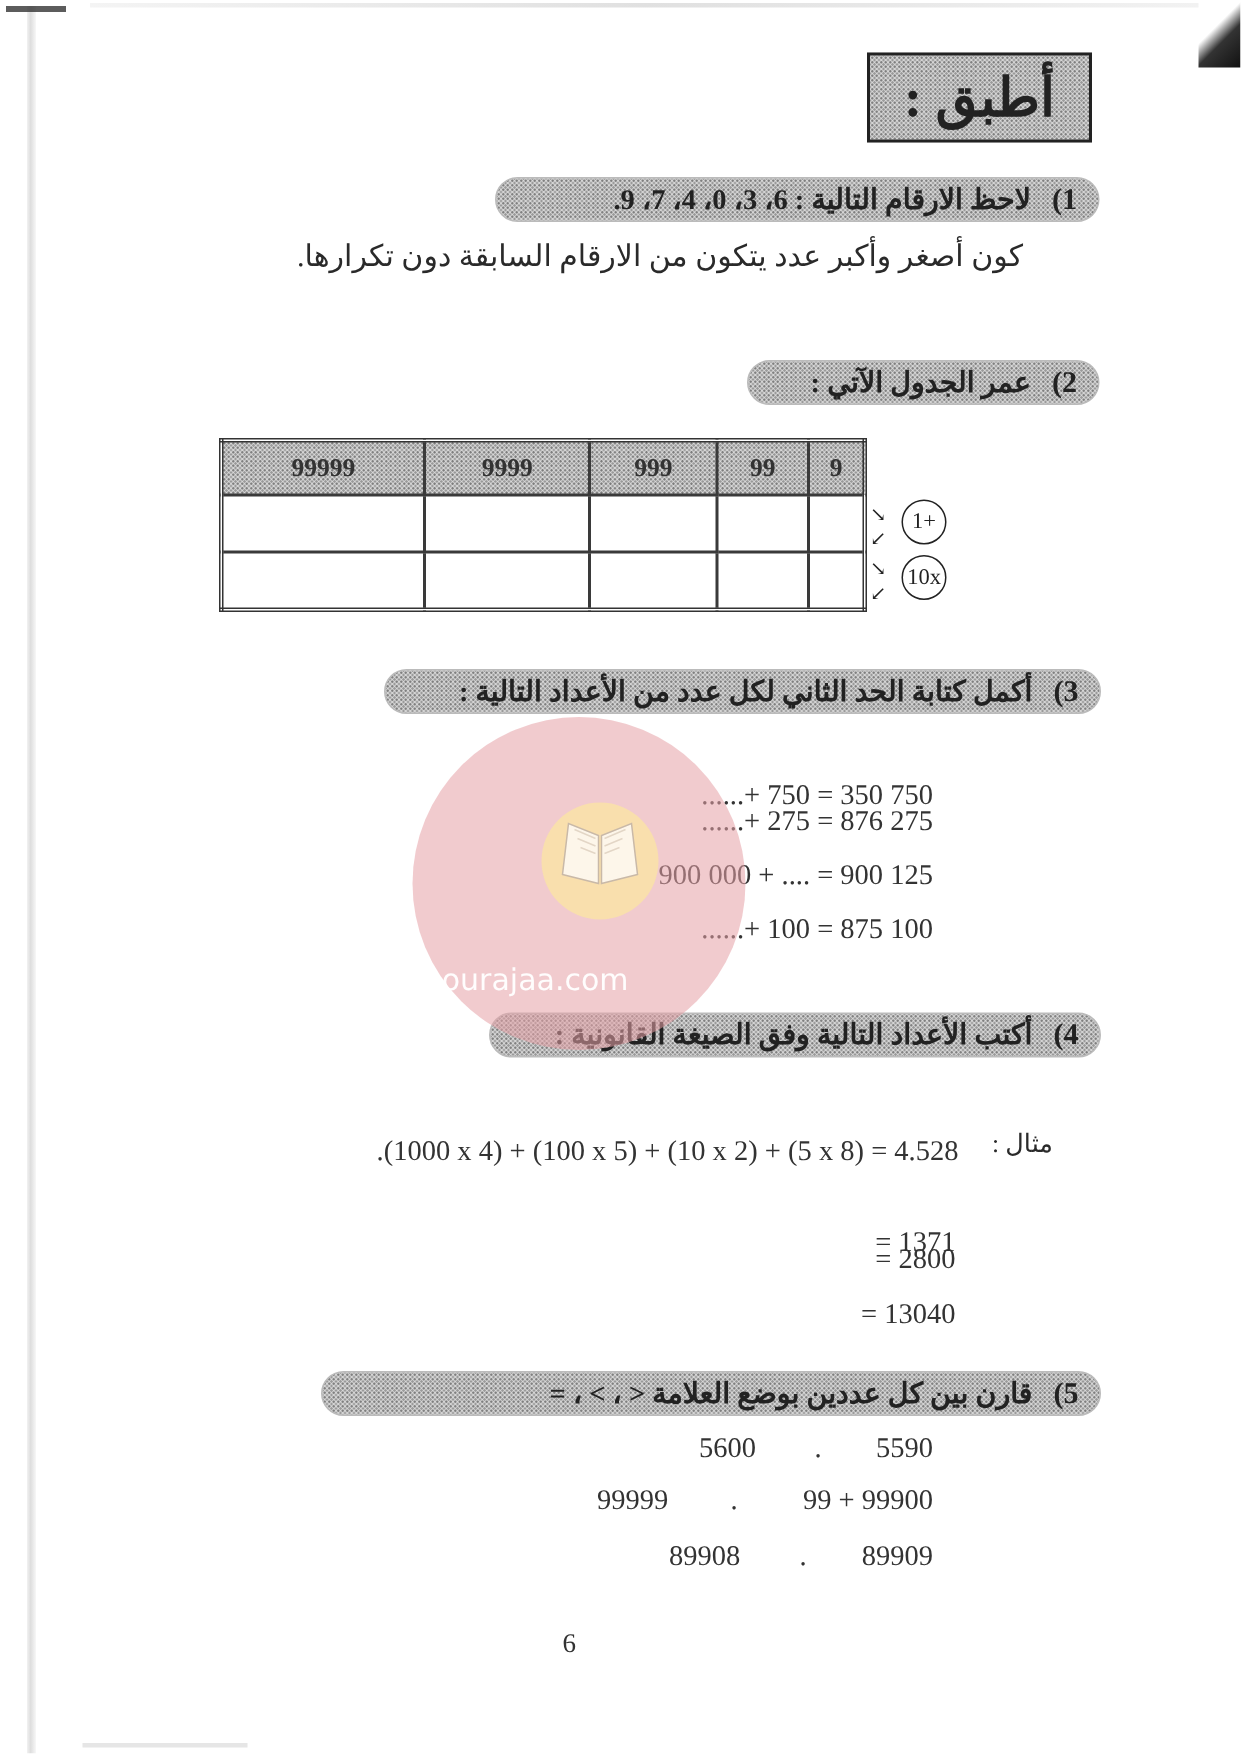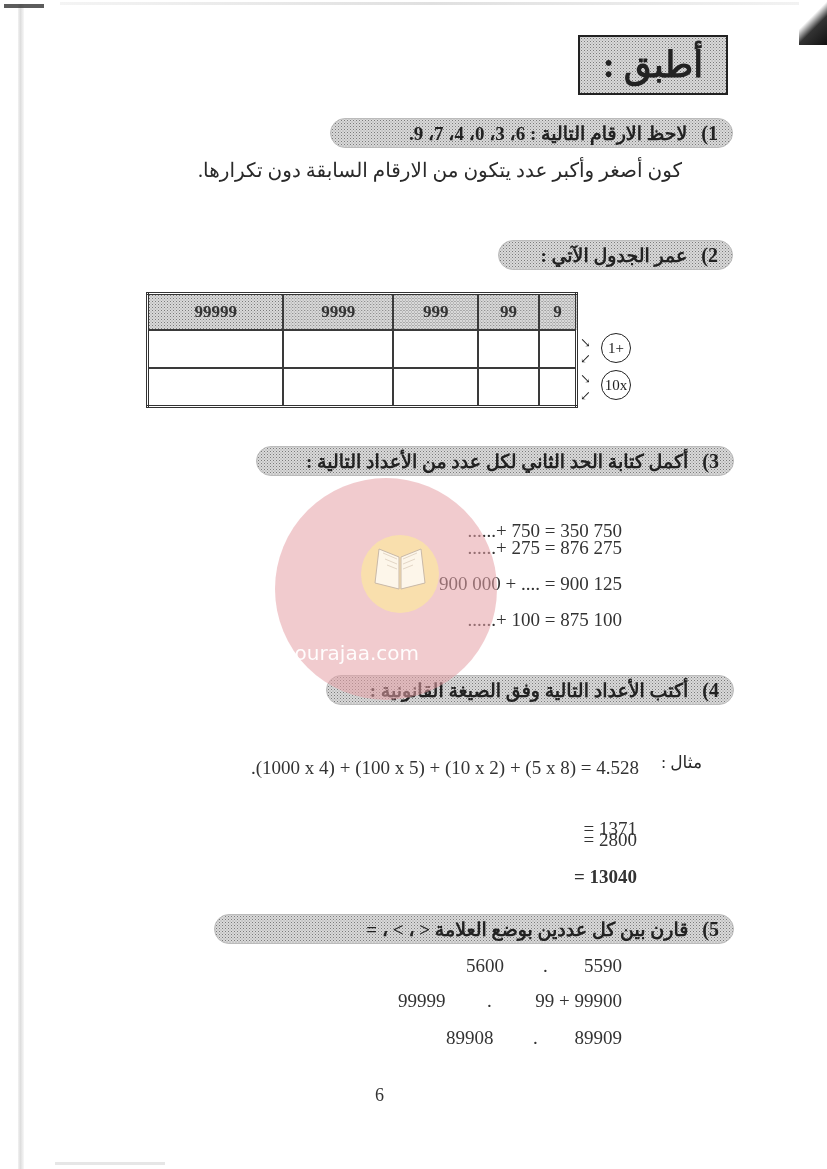--- a/index.html
+++ b/index.html
@@ -157,21 +157,21 @@
 
 <div class="section-pill dotted" style="left:326px; top:675px; width:408px;">
   <span class="num">4)</span>
   <span class="txt">أكتب الأعداد التالية وفق الصيغة القانونية :</span>
 </div>
 <div class="body-text" style="right:125px; top:720px; font-size:17px;margin-top:32px;">مثال :</div>
 
 <div class="eq-line" style="right:188px; top:757px;">.(1000 x 4) + (100 x 5) + (10 x 2) + (5 x 8) = 4.528</div>
 <div class="eq-line" style="right:190px; top:771px;margin-top:47px;">= 1371</div>
 <div class="eq-line" style="right:190px; top:829px;">= 2800</div>
-<div class="eq-line" style="right:190px; top:866px;font-weight:bold;">= 13040</div>
+<div class="eq-line" style="right:190px; top:866px;">= 13040</div>
 
 <div class="section-pill dotted" style="left:214px; top:914px; width:520px;">
   <span class="num">5)</span>
   <span class="txt">قارن بين كل عددين بوضع العلامة &lt; ، &gt; ، =</span>
 </div>
 
 <div>
   <span class="eq-line" style="left:466px; top:955px;">5600</span>
   <span class="eq-line" style="left:543px; top:955px;">.</span>
   <span class="eq-line" style="right:205px; top:955px;">5590</span>

